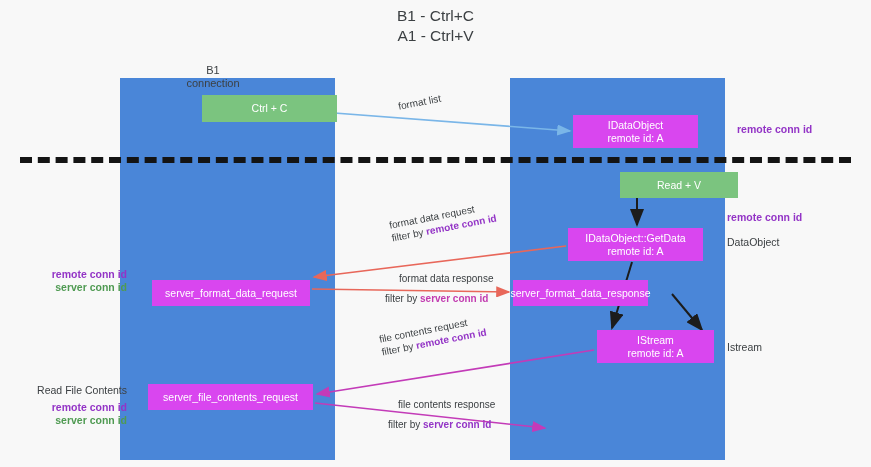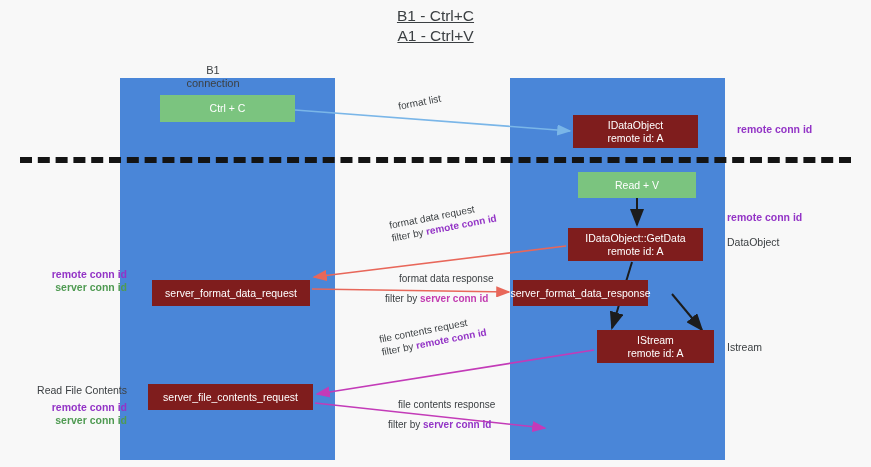--- a/index.html
+++ b/index.html
@@ -12,21 +12,20 @@
     color:#3c4043;
   }
   #stage{position:absolute;left:0;top:0;width:871px;height:467px;}
   .abs{position:absolute;}
 
   
   #title{
     left:0;top:6px;width:871px;text-align:center;
     font-size:15.5px;line-height:20px;color:#3c4043;
     white-space:pre-line;
-    text-decoration:underline;
   }
 
   
   .lane-head{
     text-align:center;font-size:11px;line-height:13px;color:#3c4043;
     white-space:pre-line;
   }
   #head-b1{left:133px;top:46px;width:160px;margin-top:18px;}
   #head-a1{left:545px;top:46px;width:160px;}
 
@@ -42,22 +41,22 @@
   }
 
   
   .node{
     box-sizing:border-box;
     display:flex;flex-direction:column;align-items:center;justify-content:center;
     color:#ffffff;font-size:10.5px;line-height:13px;text-align:center;
     white-space:pre-line;
     z-index:4;
   }
-  .green{background:#7bc47f;}
-  .orange{background:#7f1d1d;}
+  .green{background:#7bc47f;margin-left:42px;}
+  .orange{background:#d946ef;}
 
   #n-ctrlc  {left:160px;top:95px;width:135px;height:27px;}
   #n-idobj  {left:573px;top:115px;width:125px;height:33px;}
   #n-ctrlv  {left:578px;top:172px;width:118px;height:26px;}
   #n-getdata{left:568px;top:228px;width:135px;height:33px;}
   #n-sfdreq {left:152px;top:280px;width:158px;height:26px;}
   #n-sfdres {left:513px;top:280px;width:135px;height:26px;}
   #n-istream{left:597px;top:330px;width:117px;height:33px;}
   #n-sfcreq {left:148px;top:384px;width:165px;height:26px;}
   #n-sfcres {left:548px;top:417px;width:172px;height:26px;}

